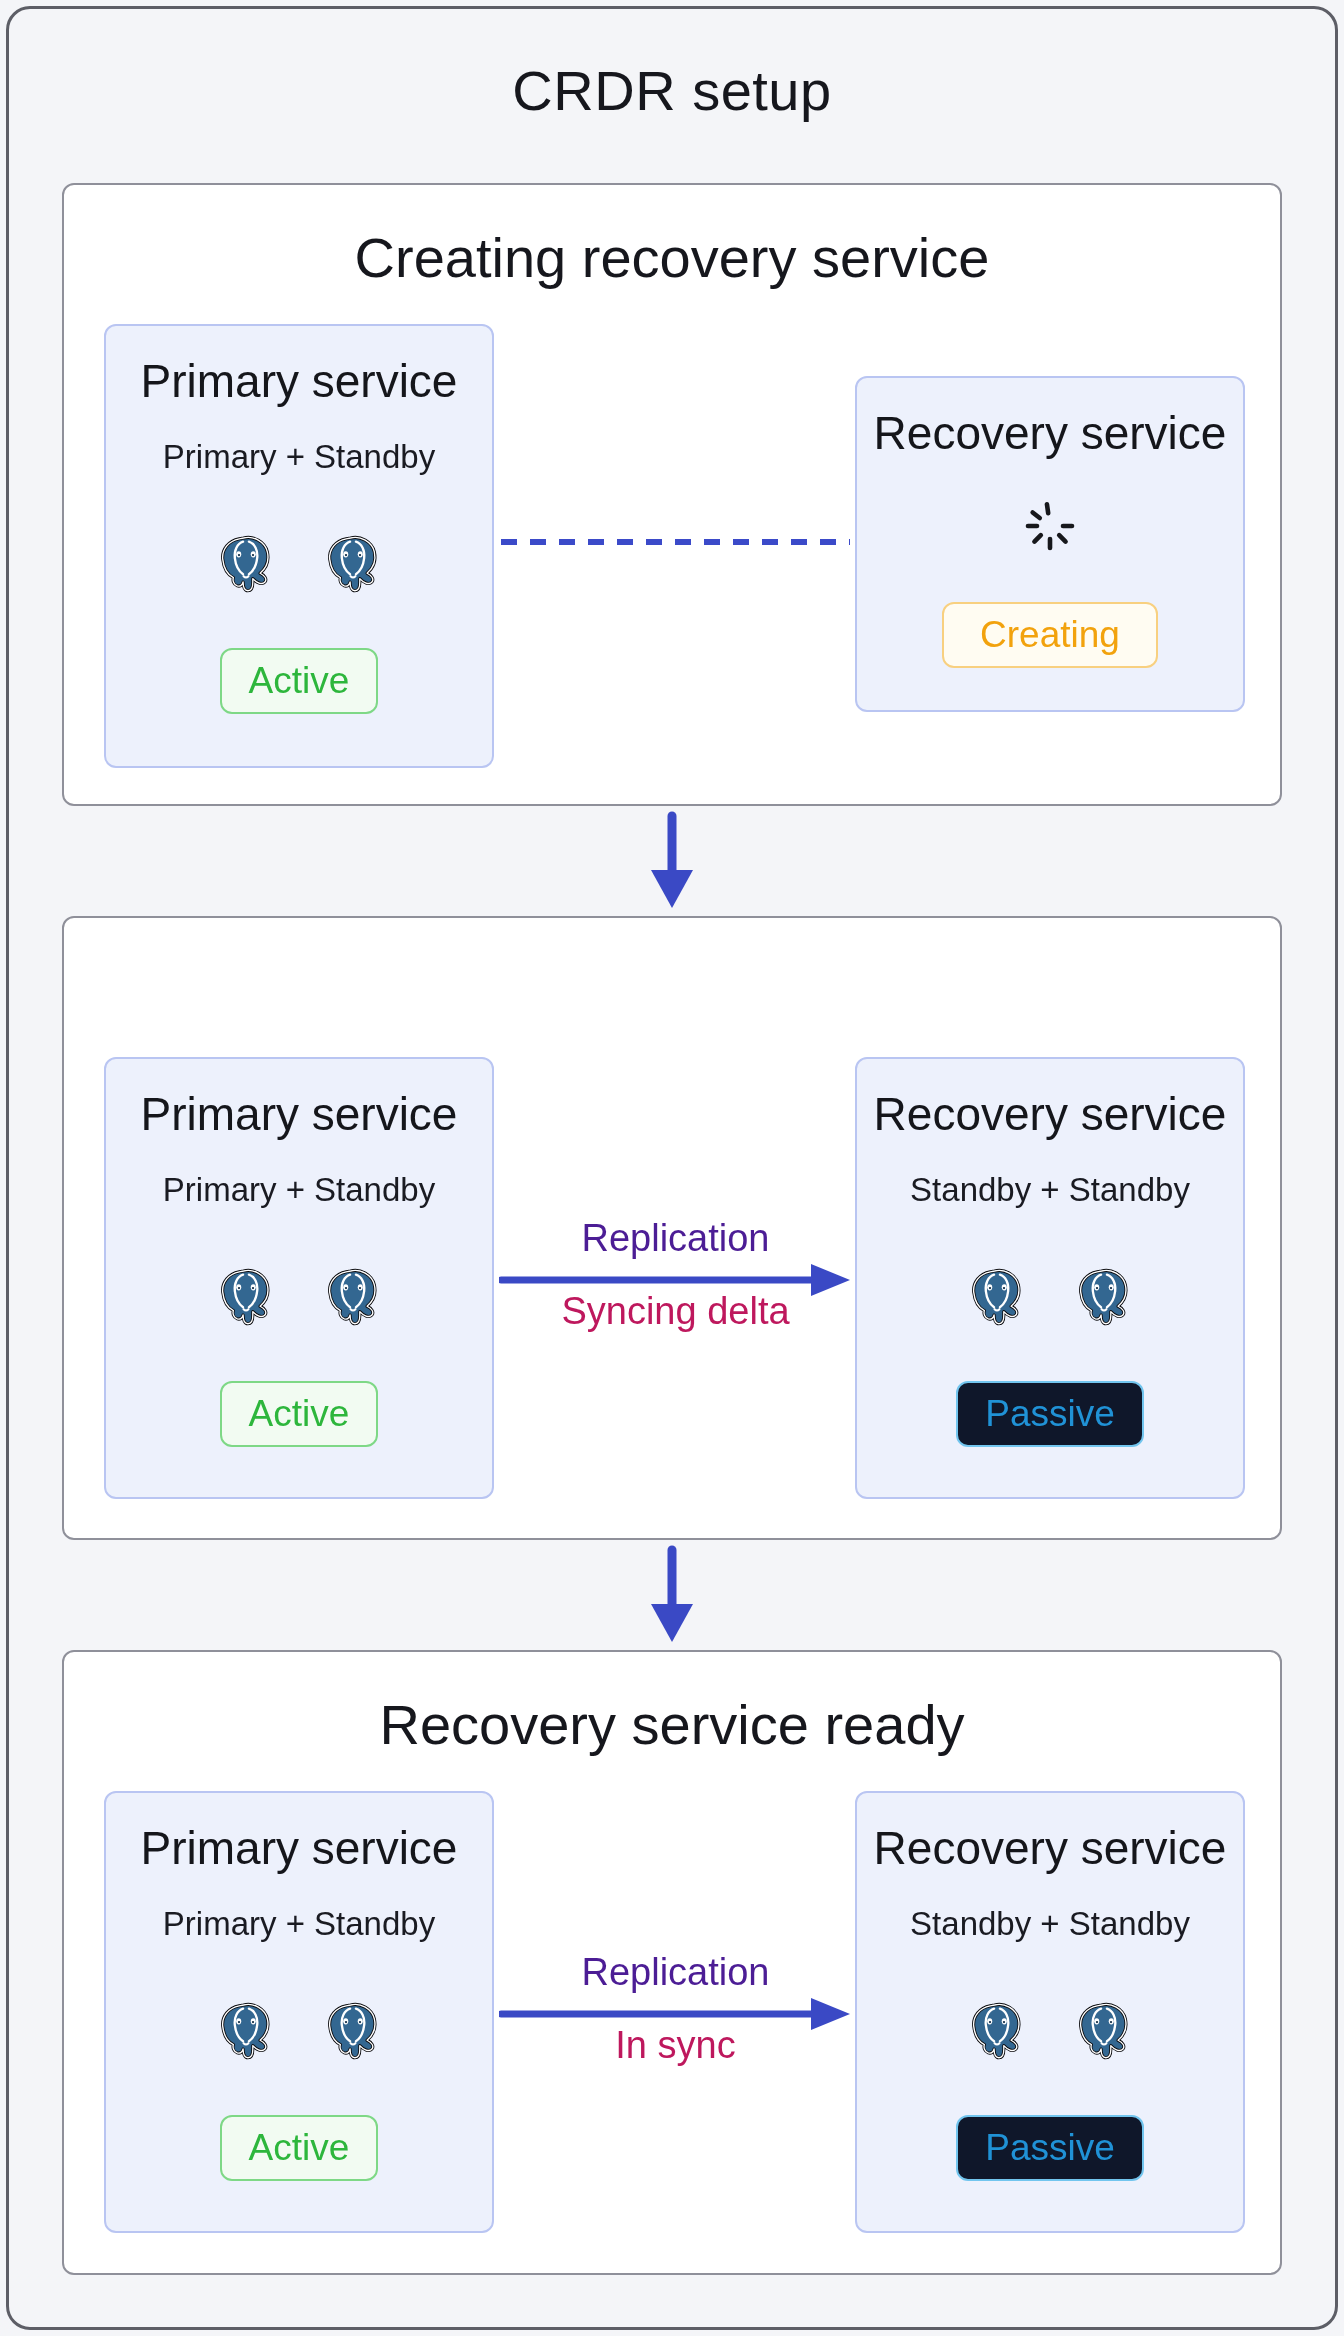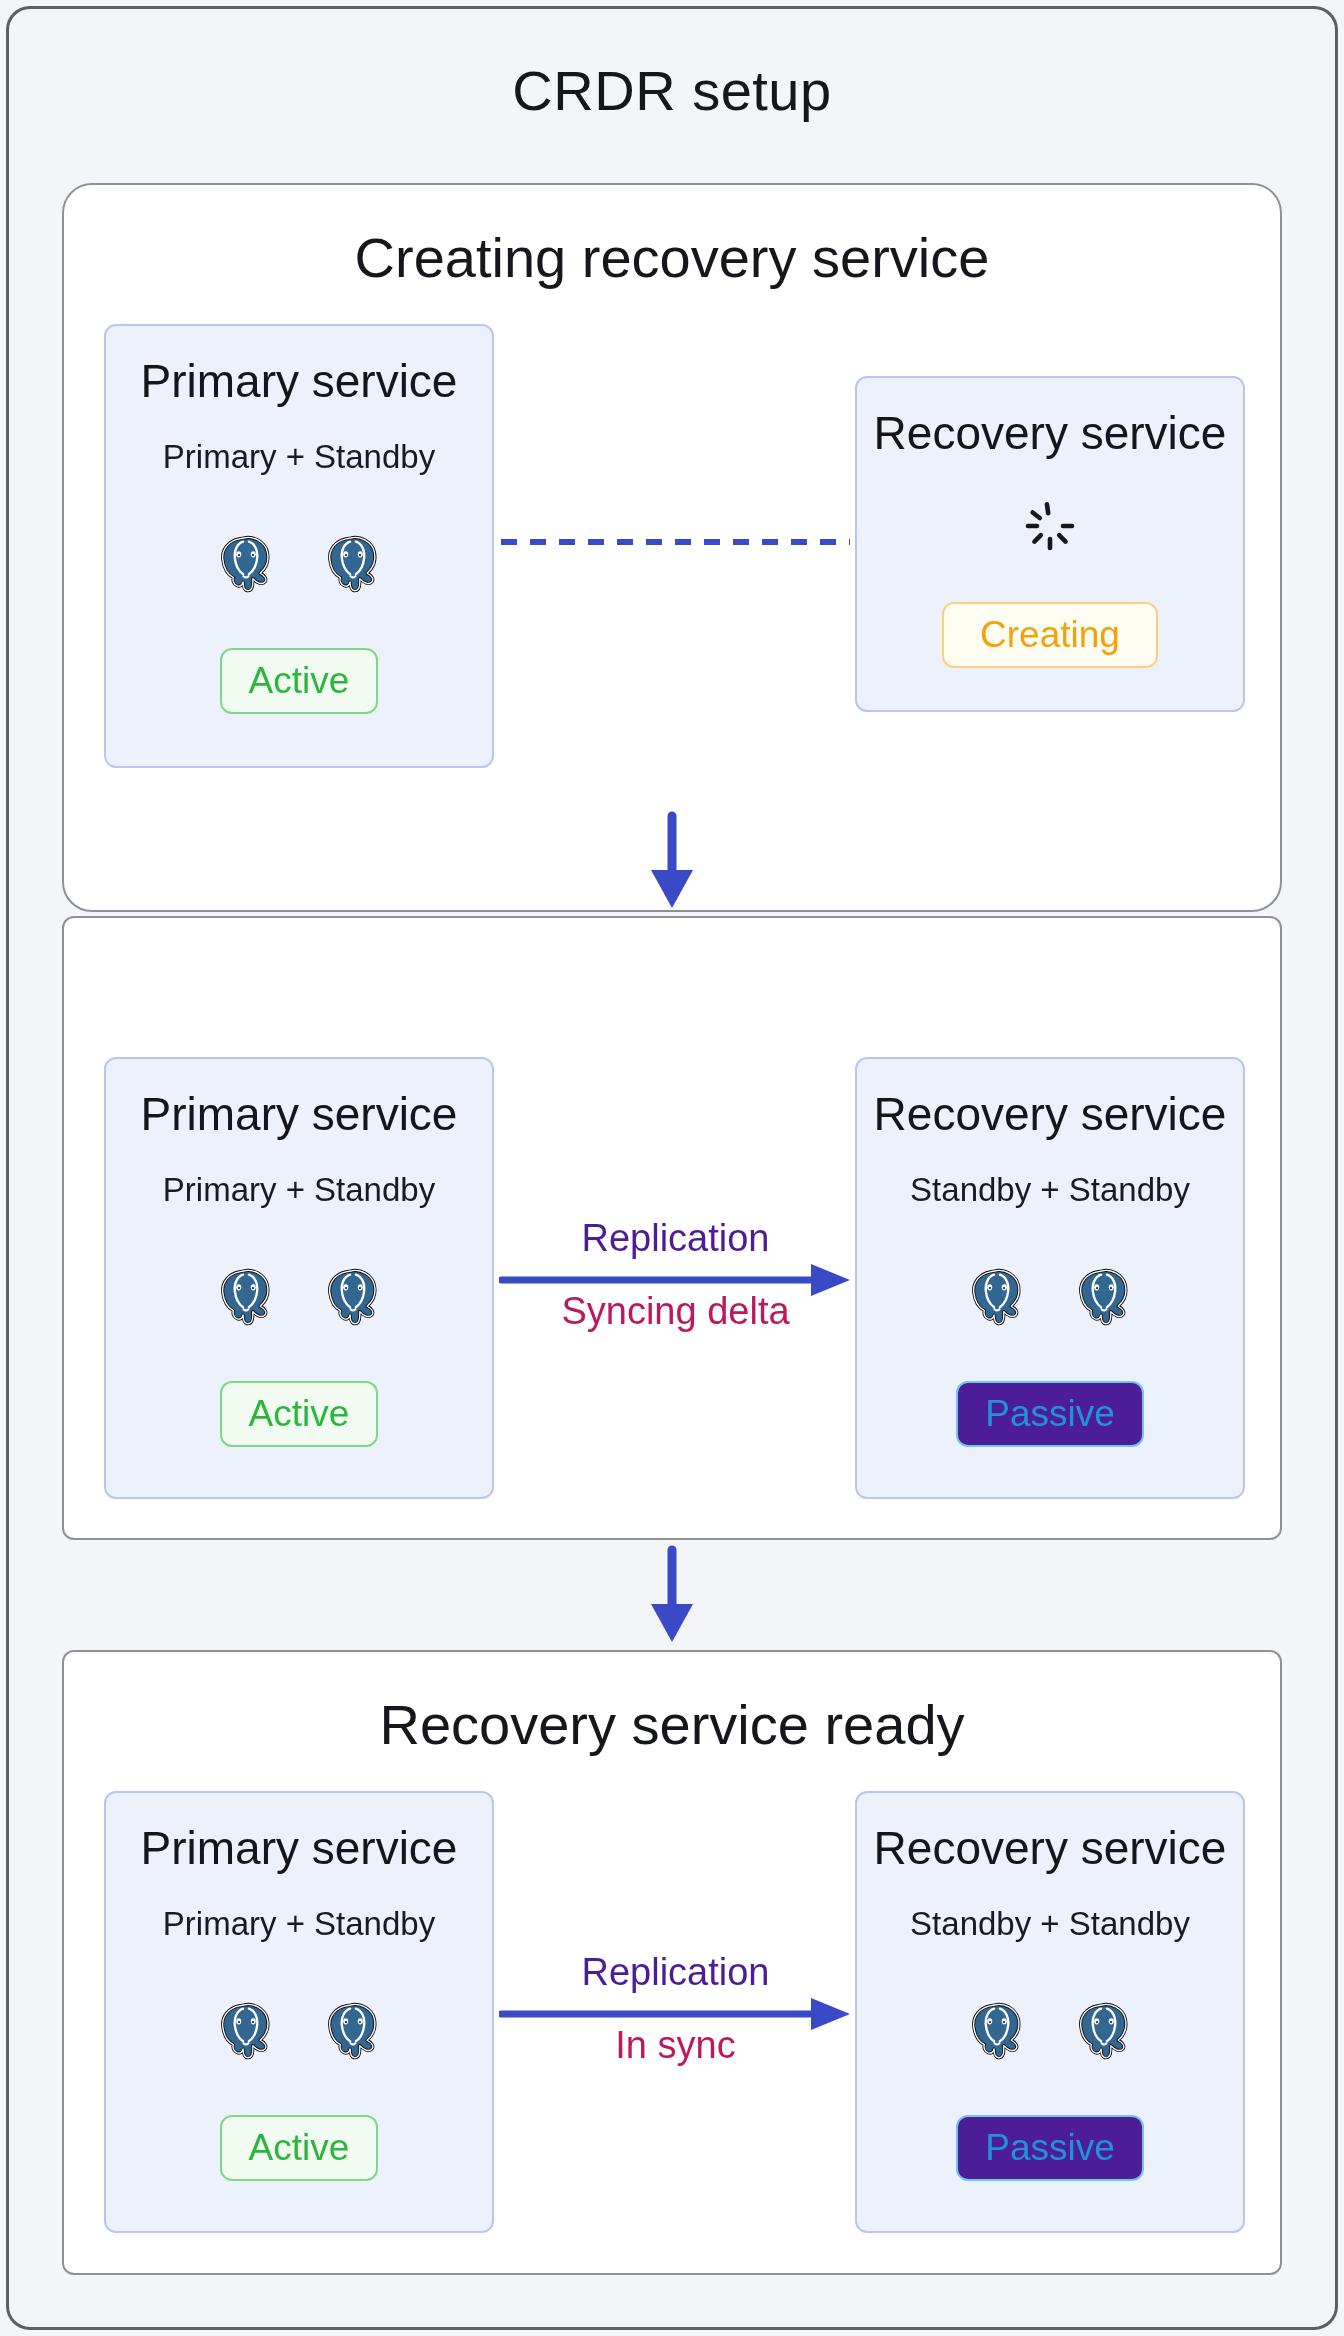--- a/index.html
+++ b/index.html
@@ -15,21 +15,21 @@
     border:3px solid #5d5e66; border-radius:24px;
   }
   .page-title {
     position:absolute; top:58px; left:0; width:100%;
     text-align:center; font-size:56px; font-weight:500; letter-spacing:.5px;
   }
   .stage {
     position:absolute; left:62px; width:1220px; box-sizing:border-box;
     background:#ffffff; border:2px solid #8f909a; border-radius:12px;
   }
-  #stage-1 { top:183px; height:729px;border-radius:30px; }
+  #stage-1 { top:183px; height:623px; }
   #stage-2 { top:916px; height:624px; }
   #stage-3 { top:1650px; height:625px; }
   .stage-title {
     position:absolute; top:40px; left:0; width:100%;
     text-align:center; font-size:56px; font-weight:500;
   }
   .card {
     position:absolute; width:390px; box-sizing:border-box;
     background:#edf1fc; border:2px solid #b9c5f2; border-radius:12px;
     display:flex; flex-direction:column; align-items:center;
@@ -43,21 +43,21 @@
   .icons-row  { margin-top:56px; display:flex; gap:41px; }
   .pg-icon    { width:66px; height:66px; }
   .spinner-wrap { margin-top:40px; width:52px; height:52px; }
   .badge {
     margin-top:50px; font-size:37px; line-height:44px;
     padding:9px 27px; border-radius:12px; border:2px solid;
   }
   #stage-1 .card.recovery .badge { padding:9px 36px; }
   .badge.active   { color:#2db63c; border-color:#7ed886; background:#f2fbf2; }
   .badge.creating { color:#f2a20d; border-color:#f8d080; background:#fffcf2; }
-  .badge.passive  { color:#2092d6; border-color:#72c5ee; background:#4c1d95; }
+  .badge.passive  { color:#2092d6; border-color:#72c5ee; background:#0f172a; }
   .connector { position:absolute; left:435px; top:0; width:353px; height:100%; }
   .connector .label-top    { position:absolute; top:299px; left:-60px; right:-60px; text-align:center; font-size:38px; color:#4c1d95; }
   .connector .label-bottom { position:absolute; top:372px; left:-60px; right:-60px; text-align:center; font-size:38px; color:#be185d; }
   .connector svg.h-arrow  { position:absolute; left:0; top:342px; }
   .connector svg.h-dashed { position:absolute; left:0; top:344px; }
   svg.down-arrow { position:absolute; left:640px; width:64px; height:100px; }
   #down-arrow-1 { top:810px; }
   #down-arrow-2 { top:1544px; }
   .defs-holder { position:absolute; width:0; height:0; overflow:hidden; }
 </style>

